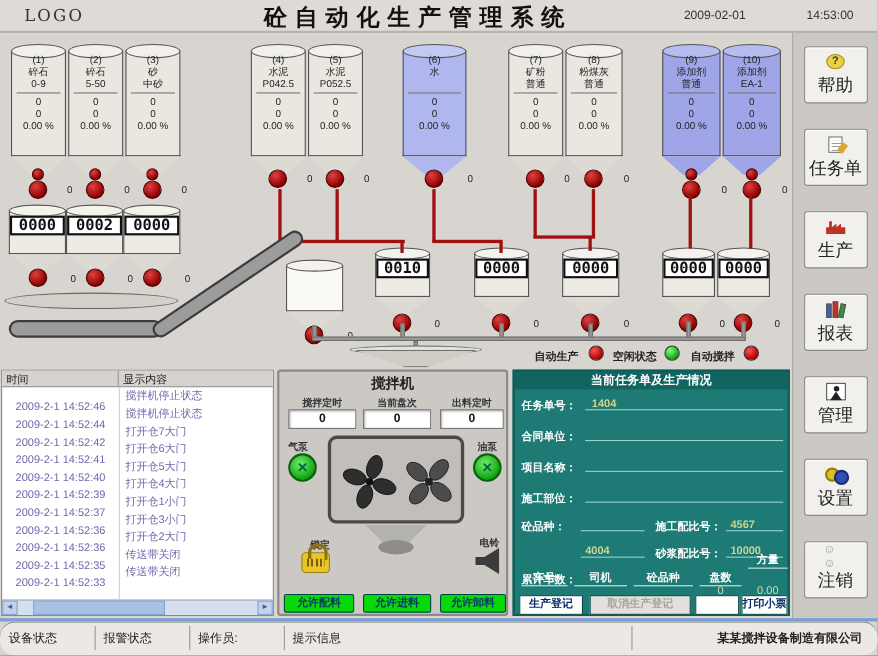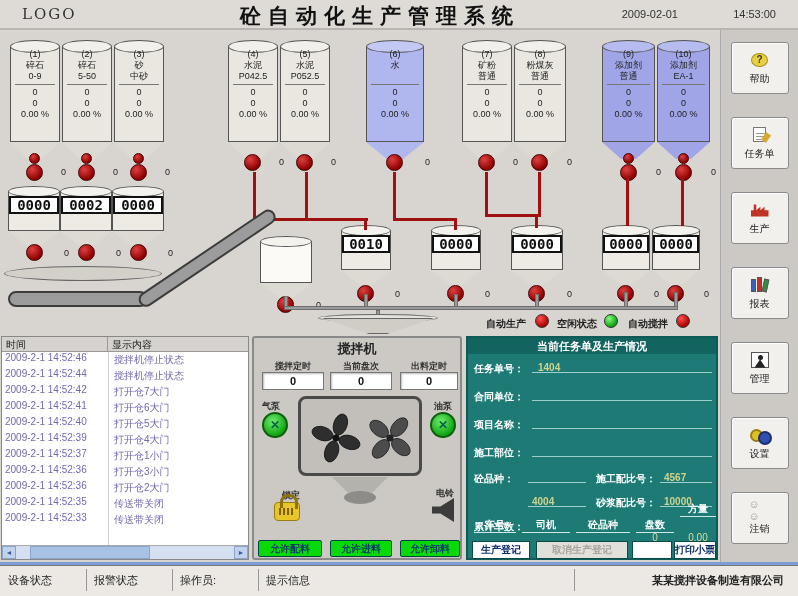--- a/index.html
+++ b/index.html
@@ -11,21 +11,21 @@
   .hdr .logo{position:absolute;left:22px;top:5px;font-family:"DejaVu Serif",serif;font-size:15px;letter-spacing:2px;color:#333;}
   .hdr .title{position:absolute;left:180px;width:400px;top:2px;text-align:center;font-family:"DejaVu Serif",serif;
               font-weight:bold;font-size:21px;letter-spacing:7px;color:#111;}
   .hdr .date{position:absolute;right:120px;top:8px;font-size:11px;color:#333;}
   .hdr .time{position:absolute;right:22px;top:8px;font-size:11px;color:#333;}
   
   .side{position:absolute;right:0;top:30px;width:78px;height:533px;background:#ccc9c4;border-left:1px solid #aaa;
         display:flex;flex-direction:column;align-items:center;padding-top:12px;gap:23px;}
   .side-btn{width:58px;height:52px;background:#f2f0ec;border:1px solid #8a8a8a;border-radius:3px;
             box-shadow:inset 1px 1px 0 #fff;display:flex;flex-direction:column;align-items:center;justify-content:center;gap:3px;cursor:pointer;}
-  .side-label{font-size:10px;color:#222;text-align:right;}
+  .side-label{font-size:16px;color:#222;text-align:right;}
   .sicon{width:22px;height:18px;position:relative;display:flex;align-items:center;justify-content:center;}
   .ic-help{width:17px;height:14px;background:#e8d040;border:1px solid #a89020;border-radius:50%;color:#333;
            font-weight:bold;font-size:10px;text-align:center;line-height:12px;}
   .ic-doc{width:13px;height:15px;background:#fff;border:1px solid #777;
           background-image:repeating-linear-gradient(#fff 0 2px,#999 2px 3px);background-size:9px 100%;background-position:2px 3px;background-repeat:no-repeat;position:relative;}
   .ic-doc::after{content:"";position:absolute;right:-4px;bottom:-1px;width:6px;height:9px;background:#d8a830;transform:rotate(35deg);}
   .ic-fact{width:18px;height:14px;background:#c03226;clip-path:polygon(0 100%,0 55%,18% 55%,18% 15%,32% 15%,32% 55%,55% 30%,55% 55%,78% 30%,78% 55%,100% 55%,100% 100%);}
   .ic-books{display:flex;gap:1px;align-items:flex-end;}
   .ic-books i{display:block;width:5px;height:13px;border:1px solid #555;}
   .ic-books i:nth-child(1){background:#3a62b8;}
@@ -81,21 +81,21 @@
   .ind-dot.red{background:radial-gradient(circle at 35% 30%,#ff5050,#b00000 70%);}
   .ind-dot.green{background:radial-gradient(circle at 35% 30%,#80ff80,#10a010 70%);}
   
   .logp{position:absolute;left:1px;top:336px;width:248px;height:224px;background:#fff;border:1px solid #888;}
   .log-head{display:flex;height:15px;background:#d6d3ce;border-bottom:1px solid #999;font-size:10px;color:#222;}
   .log-head span{padding:1px 4px;}
   .log-head span:first-child{width:106px;border-right:1px solid #999;}
   .log-body{position:relative;height:193px;overflow:hidden;}
   .log-body::before{content:"";position:absolute;left:106px;top:0;bottom:0;width:1px;background:#d0d0d0;}
   .log-row{display:flex;height:16px;font-size:10px;color:#7566ad;}
-  .log-row span:first-child{width:106px;padding:0 3px;}
+  .log-row span:first-child{width:106px;padding:13px 3px;text-align:center;}
   .log-row span:last-child{padding:1px 6px;}
   .log-scroll{position:absolute;left:0;right:0;bottom:0;height:14px;background:#d4e0f0;border-top:1px solid #aaa;display:flex;}
   .log-scroll .arr{width:14px;height:13px;background:#c0d2ec;border:1px solid #8aa4cc;font-size:7px;line-height:12px;text-align:center;color:#3a5a9a;}
   .log-scroll .thumb{width:120px;height:13px;background:#a8c2e6;border:1px solid #8aa4cc;margin-left:14px;}
   .log-scroll .sp{flex:1;}
   
   .mix{position:absolute;left:252px;top:336px;width:210px;height:224px;background:#ccc9c4;border:2px solid #8a8a8a;border-radius:3px;}
   .mix-title{position:absolute;left:0;width:100%;top:2px;text-align:center;font-size:13px;font-weight:bold;color:#222;}
   .mx-label{position:absolute;font-size:9px;font-weight:bold;color:#333;text-align:center;}
   .mx-box{position:absolute;height:18px;background:#fff;border:1px solid #777;box-shadow:inset 1px 1px 2px #bbb;
@@ -123,21 +123,21 @@
   .t-line{position:absolute;border-bottom:1px solid #9fd0cc;height:13px;}
   .t-val{position:absolute;color:#cdd48e;font-size:10px;font-weight:bold;}
   .t-th{position:absolute;color:#fff;font-size:10px;font-weight:bold;text-align:center;border-bottom:1px solid #cfe8e6;}
   .t-td{position:absolute;color:#d8dca0;font-size:10px;text-align:center;}
   .t-btn{position:absolute;top:203px;height:18px;background:#fff;border:1px solid #0a4a46;color:#0a2a66;
          font-size:10px;font-weight:bold;text-align:center;line-height:16px;cursor:pointer;}
   .t-btn.dis{background:#e2e0da;color:#a8a49c;}
   .t-btn.blank{background:#fff;}
   
   .bluesep{position:absolute;left:0;top:562px;width:798px;height:3px;background:#7b9fd4;}
-  .sbar{position:absolute;left:0;top:565px;width:798px;height:31px;background:#ece9e4;border-top:1px solid #777;font-size:11px;color:#222;}
+  .sbar{position:absolute;left:0;top:565px;width:798px;height:31px;background:#ece9e4;border-top:1px solid #777;font-size:11px;color:#222;border-radius:14px;}
   .sbar .seg{position:absolute;top:7px;}
   .sbar .vline{position:absolute;top:3px;width:1px;height:22px;background:#999;}
   .sbar .company{position:absolute;right:14px;top:7px;font-weight:bold;color:#222;}
   .fan{position:absolute;top:12px;width:54px;height:54px;}
 </style>
 </head>
 <body>
 
 <div class="stage">
 

